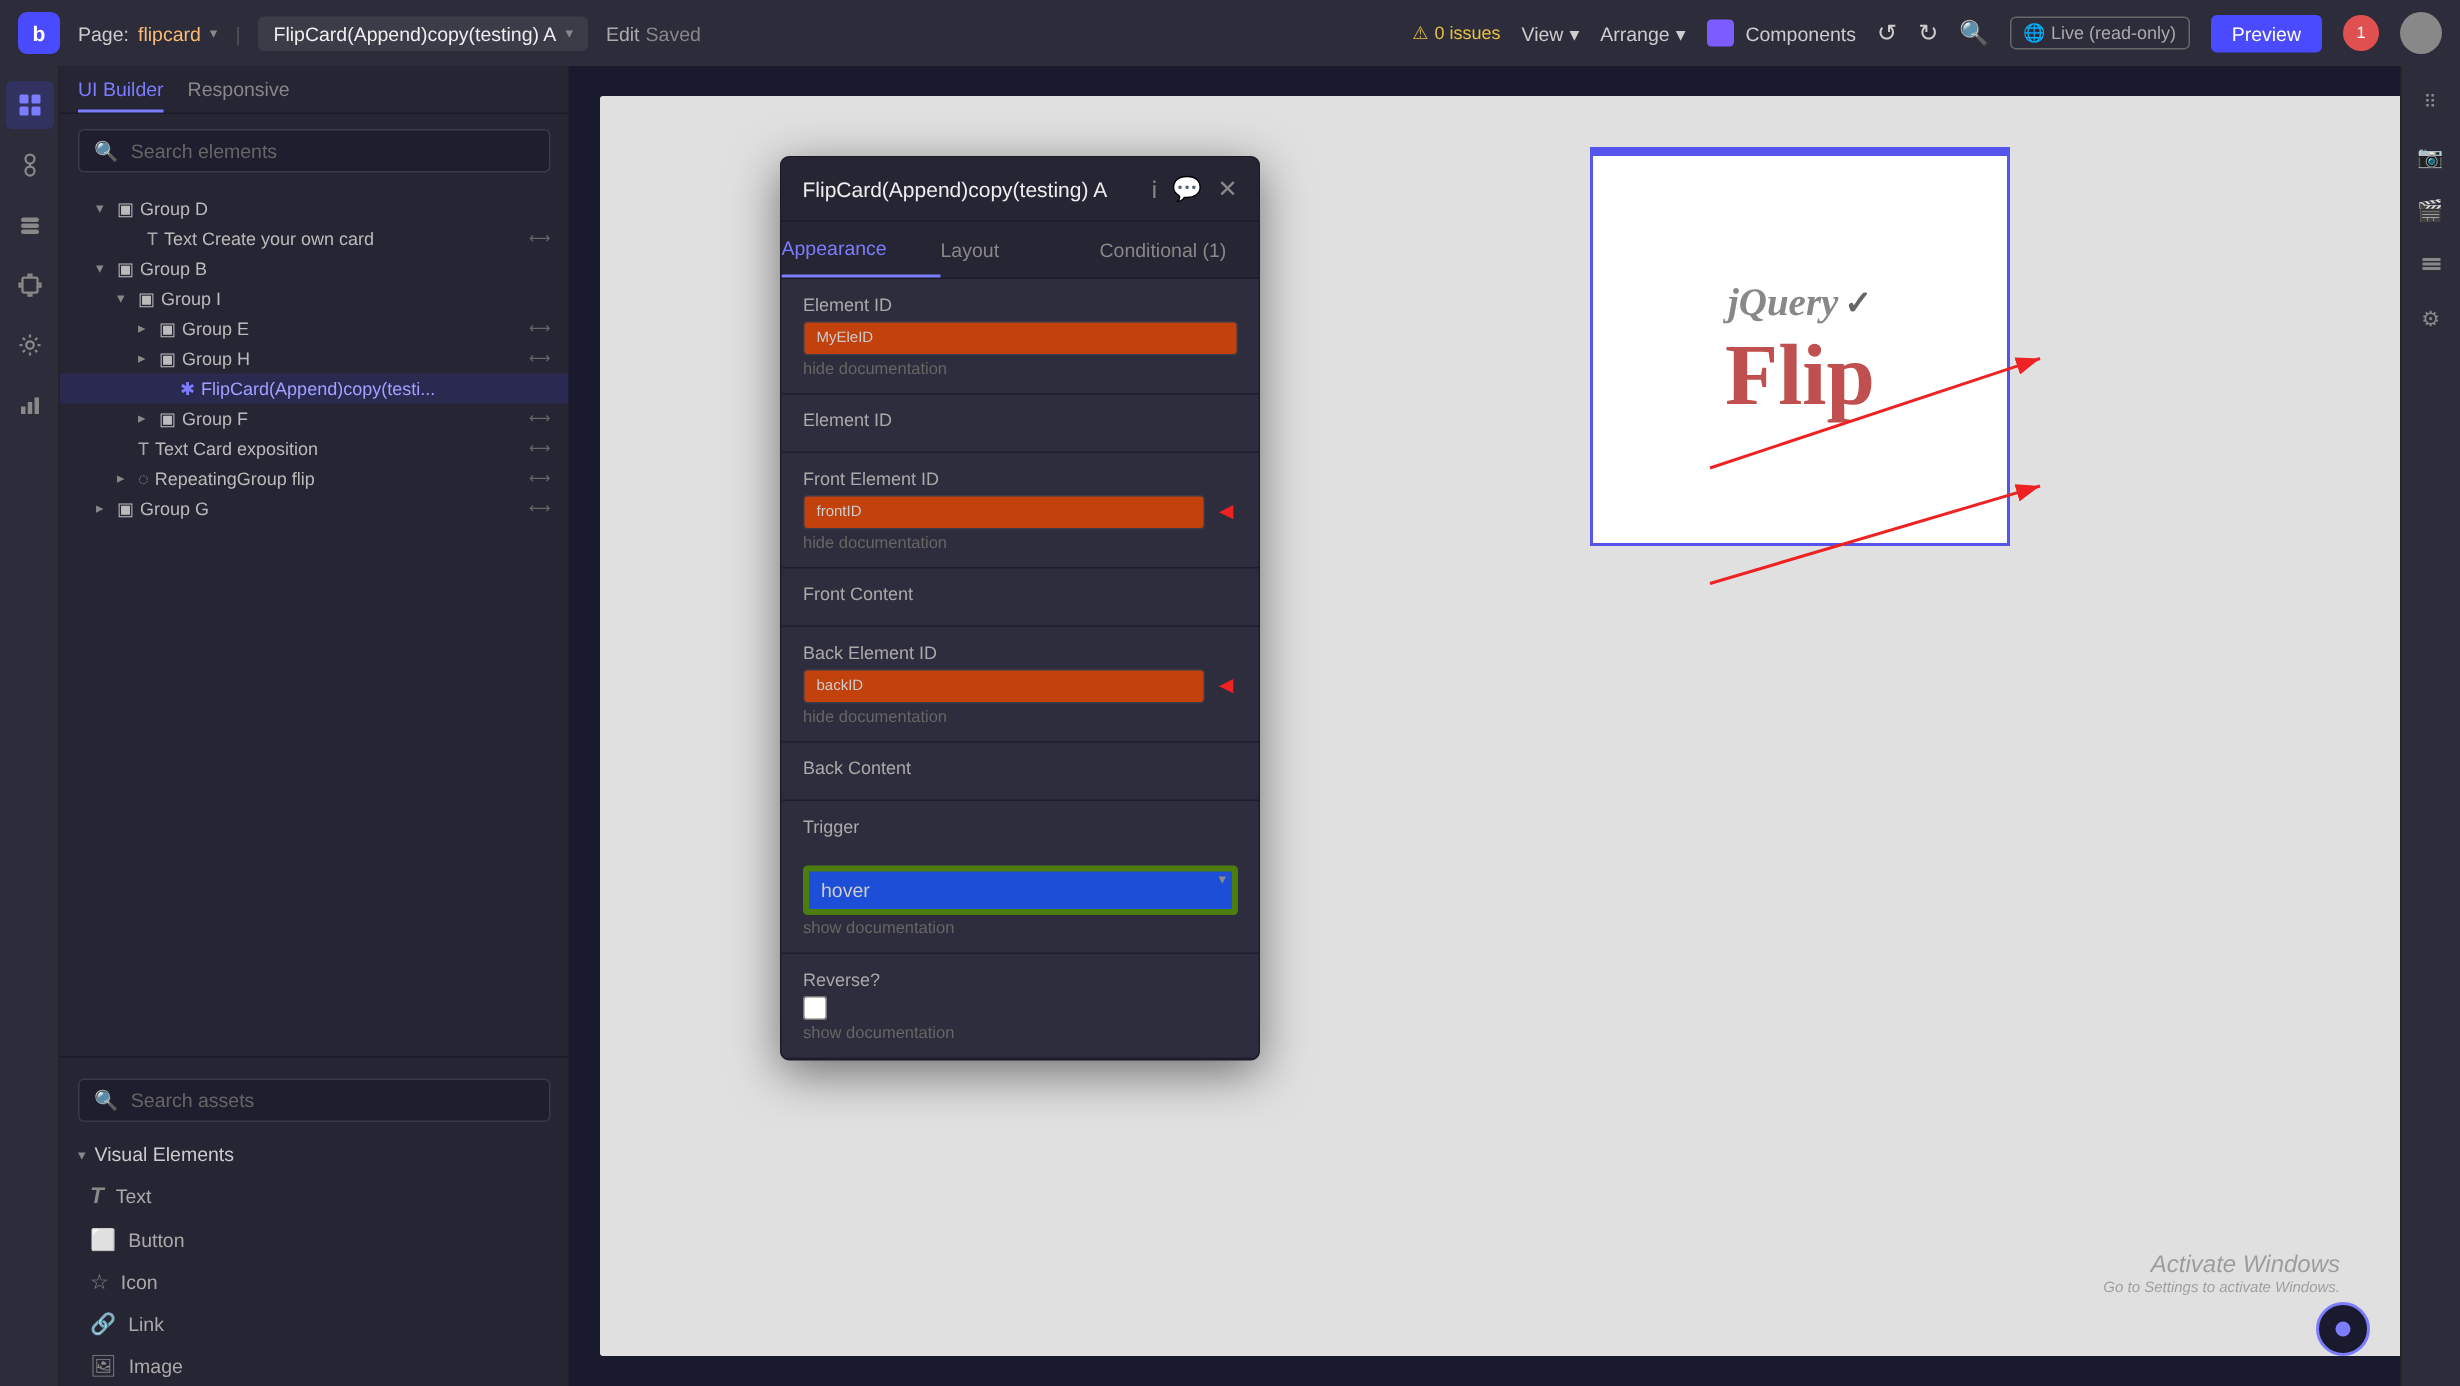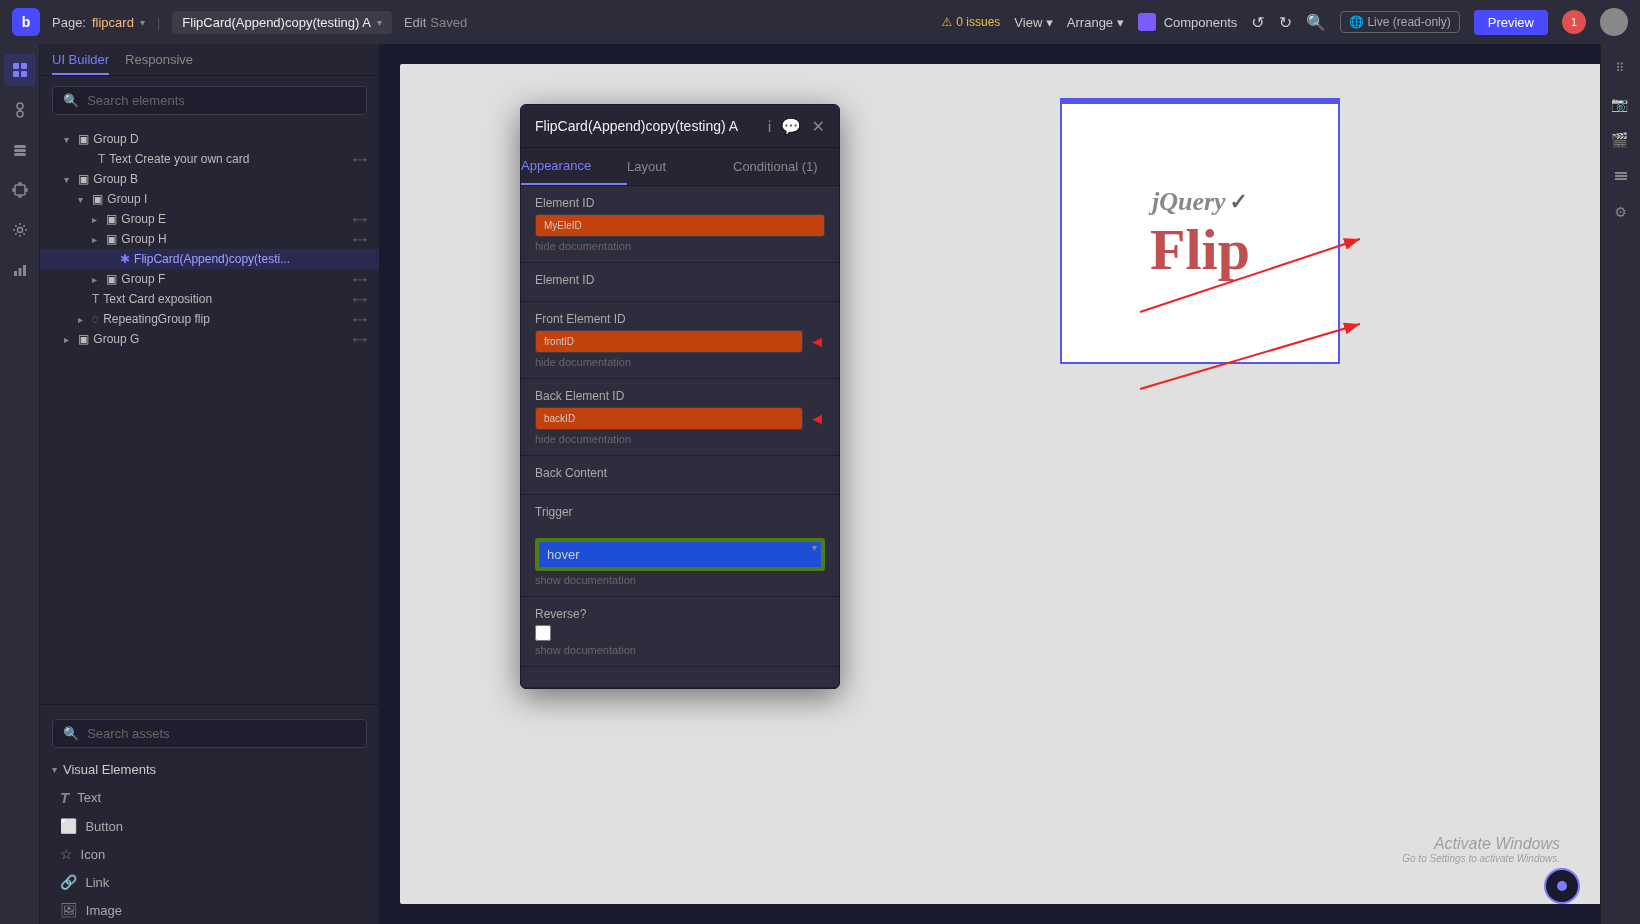--- a/index.html
+++ b/index.html
@@ -608,20 +608,23 @@
 
         <div class="prop-row">
           <div class="prop-label">Front Element ID</div>
           <div style="display:flex;align-items:center;gap:6px;">
             <input class="prop-input" value="frontID" style="flex: 1 1 0%;">
             <span style="color:#ee2222;font-size:16px;">◄</span>
           </div>
           <div class="prop-doc-link">hide documentation</div>
         </div>
 
+        <div class="prop-row">
+          <div class="prop-label">Front Content</div>
+        </div>
 
         <div class="prop-row">
           <div class="prop-label">Back Element ID</div>
           <div style="display:flex;align-items:center;gap:6px;">
             <input class="prop-input" value="backID" style="flex: 1 1 0%;">
             <span style="color:#ee2222;font-size:16px;">◄</span>
           </div>
           <div class="prop-doc-link">hide documentation</div>
         </div>
 

